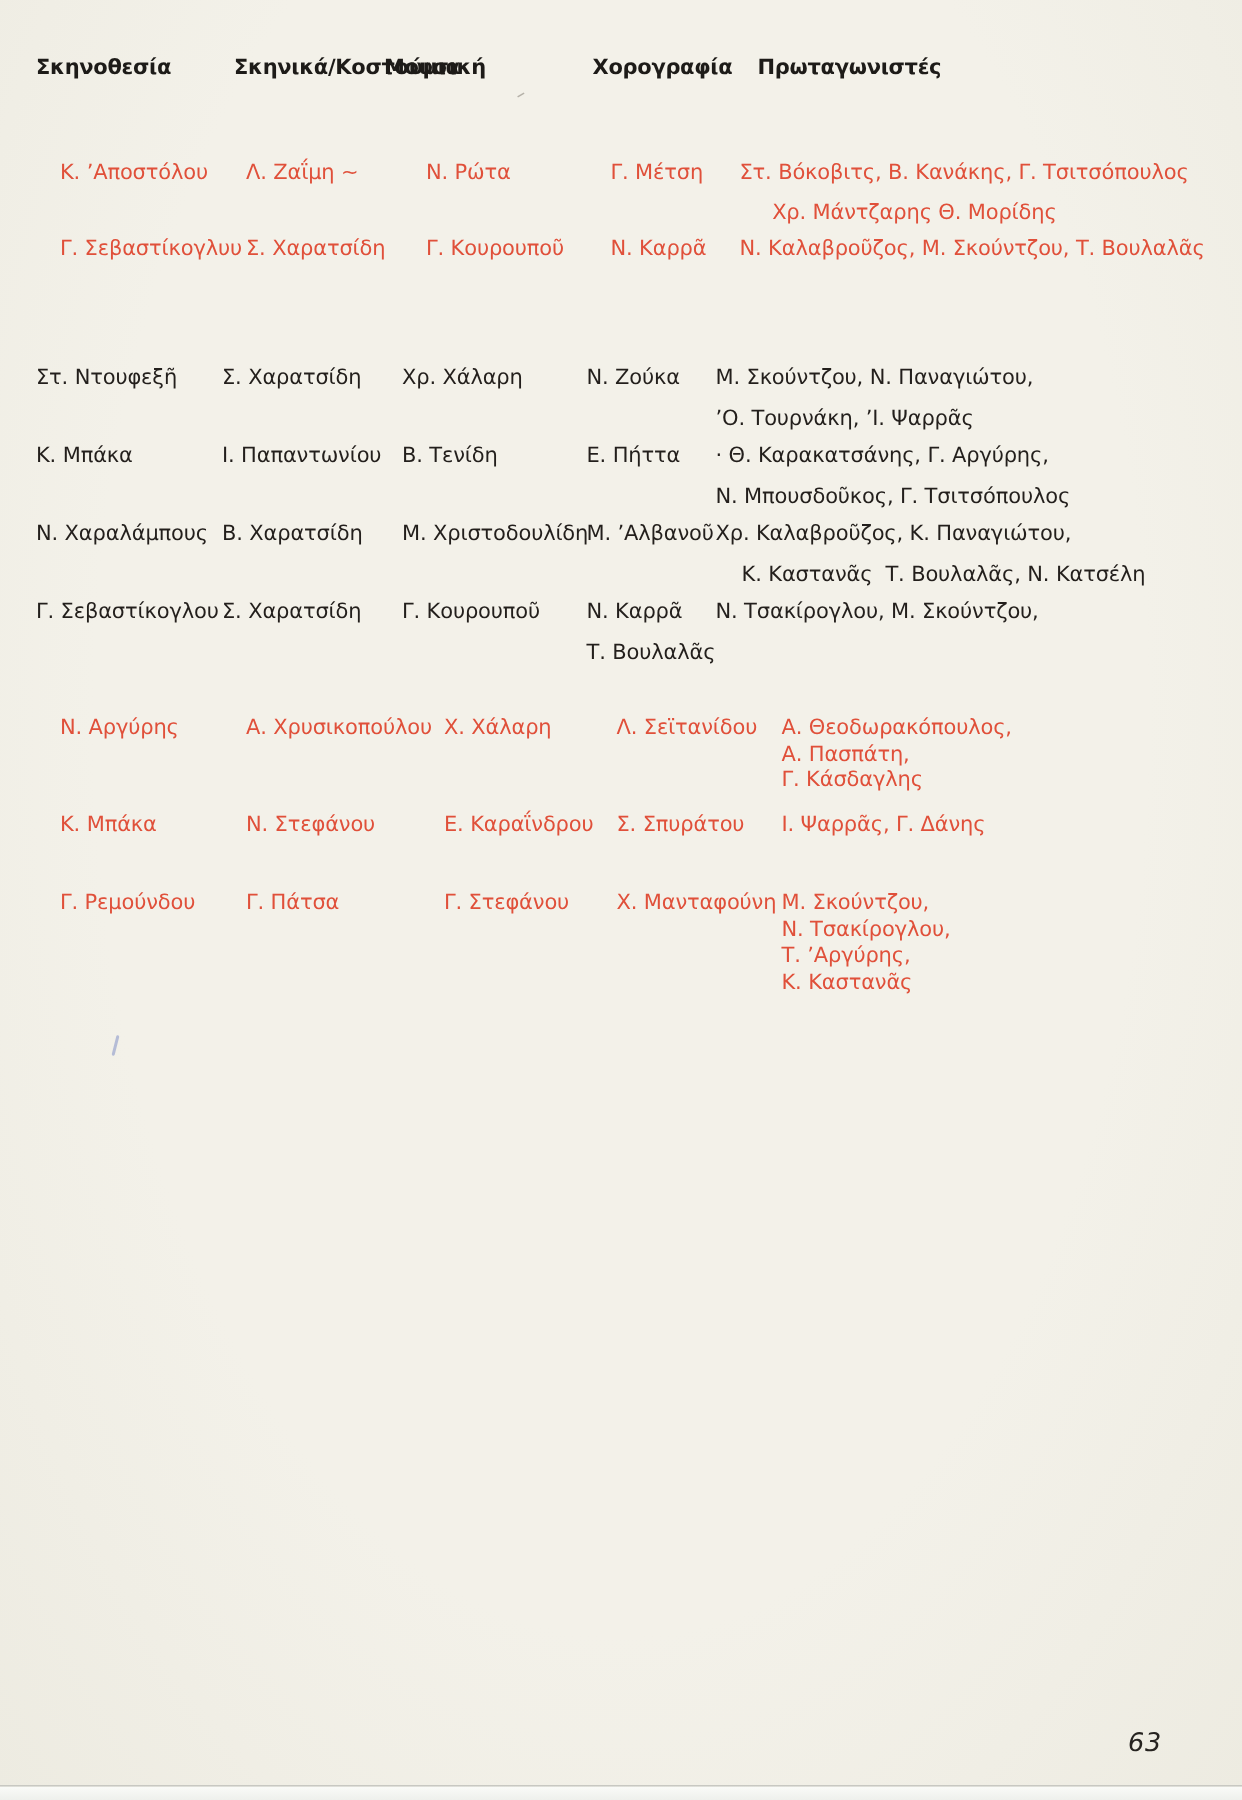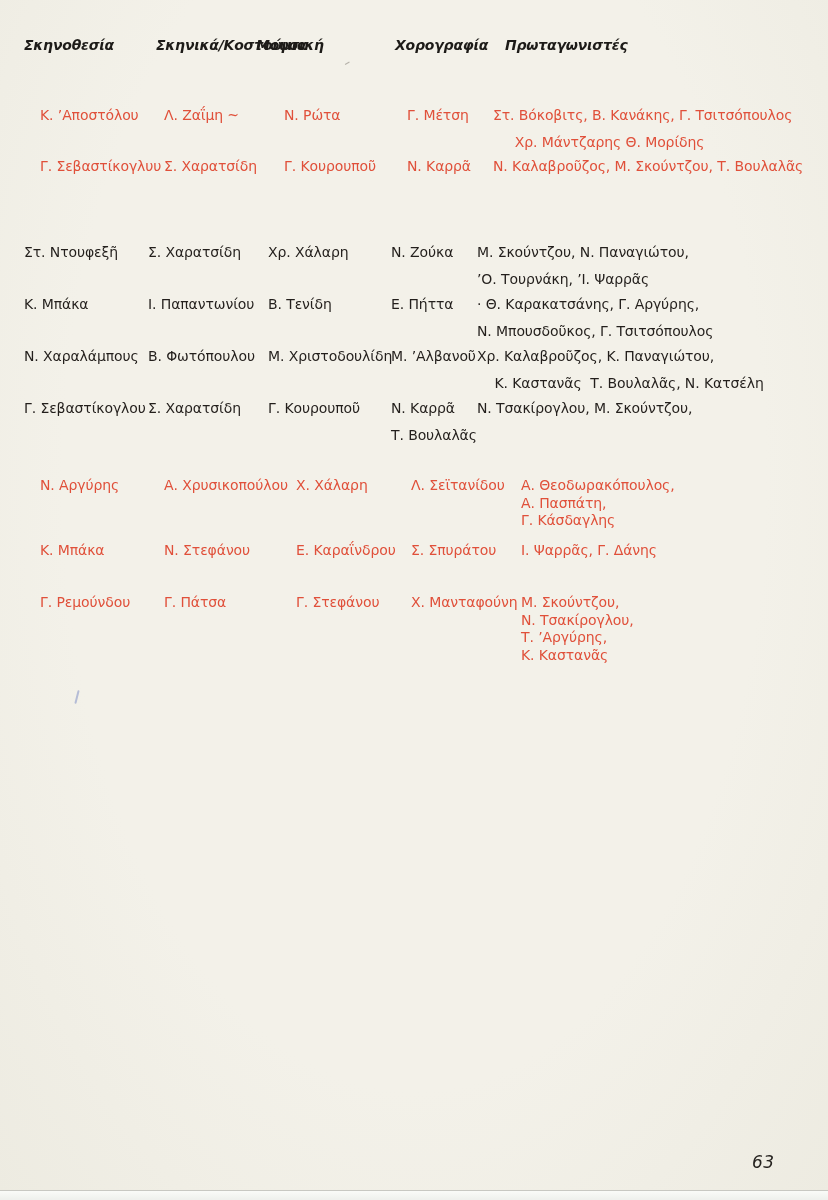--- a/index.html
+++ b/index.html
@@ -16,21 +16,20 @@
   }
   .hdr-cell{
     position:absolute;
     top:32px;
     font-size:14px;
     font-weight:bold;
     letter-spacing:-0.2px;
     color:#1d1b18;
     line-height:27px;
     white-space:pre;
-    font-style:italic;
   }
   .h1{left:24px}.h2{left:156px}.h3{left:256px}.h4{left:395px}.h5{left:505px}
   .row{position:absolute;left:0;width:828px;}
   .cell{
     position:absolute;
     top:0;
     font-size:14px;
     line-height:27px;
     letter-spacing:-0.1px;
     white-space:pre;
@@ -115,21 +114,21 @@
       <div class="row ga" style="top: 291px;">
         <div class="cell c1 ink-black">Κ. Μπάκα</div>
         <div class="cell c2 ink-black">Ι. Παπαντωνίου</div>
         <div class="cell c3 ink-black">Β. Τενίδη</div>
         <div class="cell c4 ink-black">Ε. Πήττα</div>
         <div class="cell c5 ink-black">· Θ. Καρακατσάνης, Γ. Αργύρης,
 Ν. Μπουσδοῦκος, Γ. Τσιτσόπουλος</div>
       </div>
       <div class="row ga" style="top: 343px;">
         <div class="cell c1 ink-black">Ν. Χαραλάμπους</div>
-        <div class="cell c2 ink-black">Β. Φωτόπουλου</div>
+        <div class="cell c2 ink-black">Β. Χαρατσίδη</div>
         <div class="cell c3 ink-black">Μ. Χριστοδουλίδη</div>
         <div class="cell c4 ink-black">Μ. ’Αλβανοῦ</div>
         <div class="cell c5 ink-black">Χρ. Καλαβροῦζος, Κ. Παναγιώτου,
     Κ. Καστανᾶς  Τ. Βουλαλᾶς, Ν. Κατσέλη</div>
       </div>
       <div class="row ga" style="top: 395px;">
         <div class="cell c1 ink-black">Γ. Σεβαστίκογλου</div>
         <div class="cell c2 ink-black">Σ. Χαρατσίδη</div>
         <div class="cell c3 ink-black">Γ. Κουρουποῦ</div>
         <div class="cell c4 ink-black">Ν. Καρρᾶ

